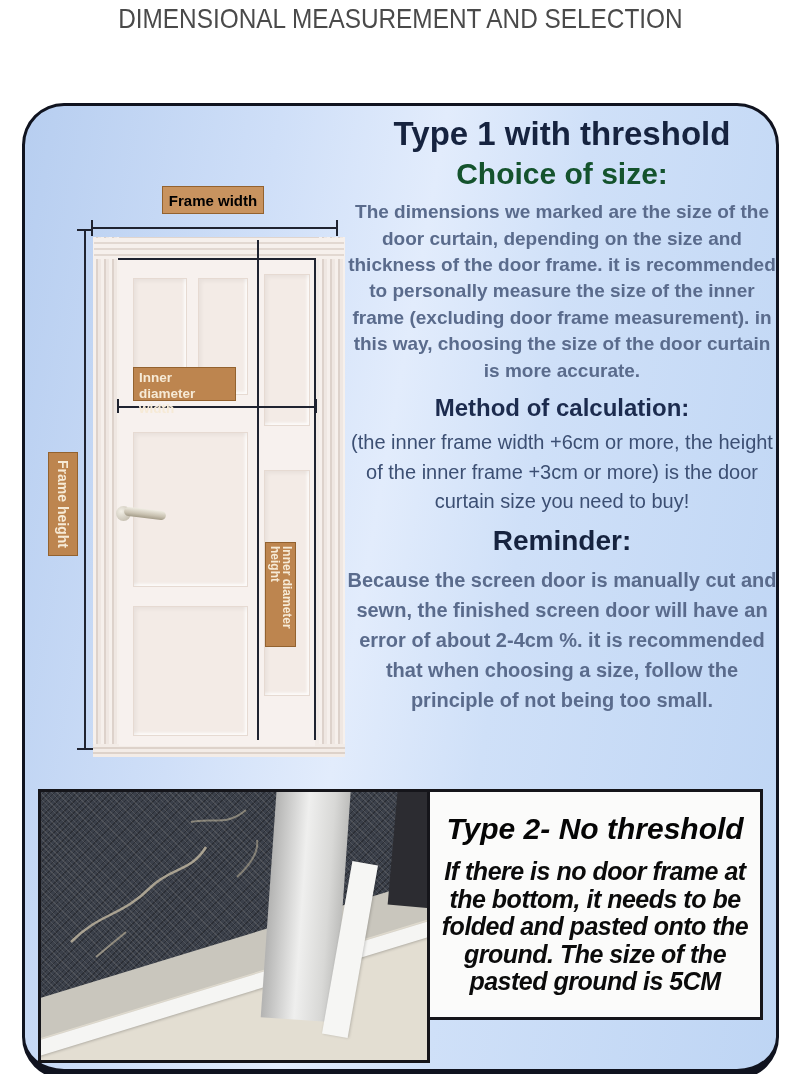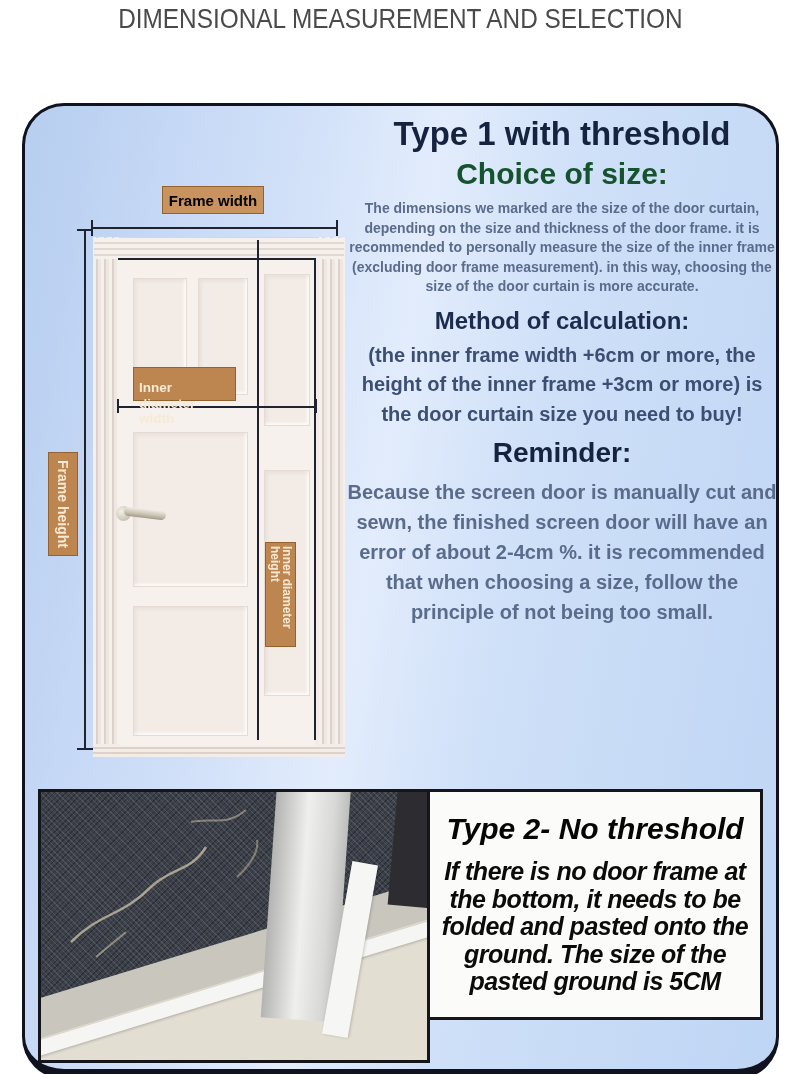--- a/index.html
+++ b/index.html
@@ -41,23 +41,23 @@
   .handle-rose{position:absolute;left:116px;top:506px;width:15px;height:15px;border-radius:50%;
                background:radial-gradient(circle at 35% 35%,#f2efe6,#b9b2a2);}
   .handle-lever{position:absolute;left:124px;top:509px;width:42px;height:9px;border-radius:5px;
                 transform:rotate(7deg);
                 background:linear-gradient(to bottom,#efece2,#c9c2b1 60%,#a49c89);}
 
   
   .col{position:absolute;left:347px;top:114px;width:430px;text-align:center;}
   .t1-title{font-size:33px;font-weight:bold;color:#16233f;line-height:1.22;}
   .t1-sub{font-size:30px;font-weight:bold;color:#14532d;line-height:1.2;margin-top:2px;}
-  .t1-intro{font-size:14px;font-weight:bold;color:#5a6b8c;line-height:1.39;margin-top:7px;}
+  .t1-intro{font-size:19px;font-weight:bold;color:#5a6b8c;line-height:1.39;margin-top:7px;}
   .t1-method-h{font-size:24px;font-weight:bold;color:#1c2b4e;margin-top:10px;}
-  .t1-method-b{font-size:20px;font-weight:bold;color:#3c4f73;line-height:1.48;margin-top:6px;}
+  .t1-method-b{font-size:20px;font-weight:normal;color:#3c4f73;line-height:1.48;margin-top:6px;}
   .t1-rem-h{font-size:28px;font-weight:bold;color:#16233f;margin-top:8px;}
   .t1-rem-b{font-size:20px;font-weight:bold;color:#5a6b8c;line-height:1.5;margin-top:8px;}
 
   
   .photo{position:absolute;left:38px;top:789px;width:392px;height:274px;
          box-sizing:border-box;border:3px solid #15151a;background:#3b404a;overflow:hidden;}
   .mesh{position:absolute;left:0;top:0;width:100%;height:100%;
         background:
          repeating-linear-gradient(45deg,rgba(225,218,205,0.13) 0 1px,rgba(0,0,0,0) 1px 4px),
          repeating-linear-gradient(-45deg,rgba(0,0,0,0.28) 0 1px,rgba(0,0,0,0) 1px 4px),
@@ -122,21 +122,21 @@
     <div class="dpanel" style="left:133px;top:606px;width:113px;height:128px;"></div>
     <div class="dpanel" style="left:264px;top:470px;width:44px;height:224px;"></div>
 
     <div class="mline" style="left:118px;top:258px;width:198px;height:2px;"></div>
     <div class="mline" style="left:257px;top:240px;width:2px;height:500px;"></div>
     <div class="mline" style="left:314px;top:258px;width:2px;height:482px;"></div>
     <div class="mline" style="left:117px;top:406px;width:200px;height:2px;"></div>
     <div class="mline" style="left:117px;top:399px;width:2px;height:14px;"></div>
     <div class="mline" style="left:315px;top:399px;width:2px;height:14px;"></div>
 
-    <div class="lab" style="left:133px;top:367px;width:103px;height:34px;font-size:13.5px;line-height:1.15;padding:12px 5px;">Inner diameter width</div>
+    <div class="lab" style="left:133px;top:367px;width:103px;height:34px;font-size:13.5px;line-height:1.15;padding:2px 5px;">Inner diameter width</div>
     <div class="lab vert" style="left:265px;top:542px;width:31px;height:105px;font-size:12px;padding:3px 2px;">Inner diameter height</div>
 
     <div class="handle-rose"></div>
     <div class="handle-lever"></div>
   </div>
 
   <div class="col">
     <div class="t1-title">Type 1 with threshold</div>
     <div class="t1-sub">Choice of size:</div>
     <div class="t1-intro">The dimensions we marked are the size of the door curtain, depending on the size and thickness of the door frame. it is recommended to personally measure the size of the inner frame (excluding door frame measurement). in this way, choosing the size of the door curtain is more accurate.</div>

